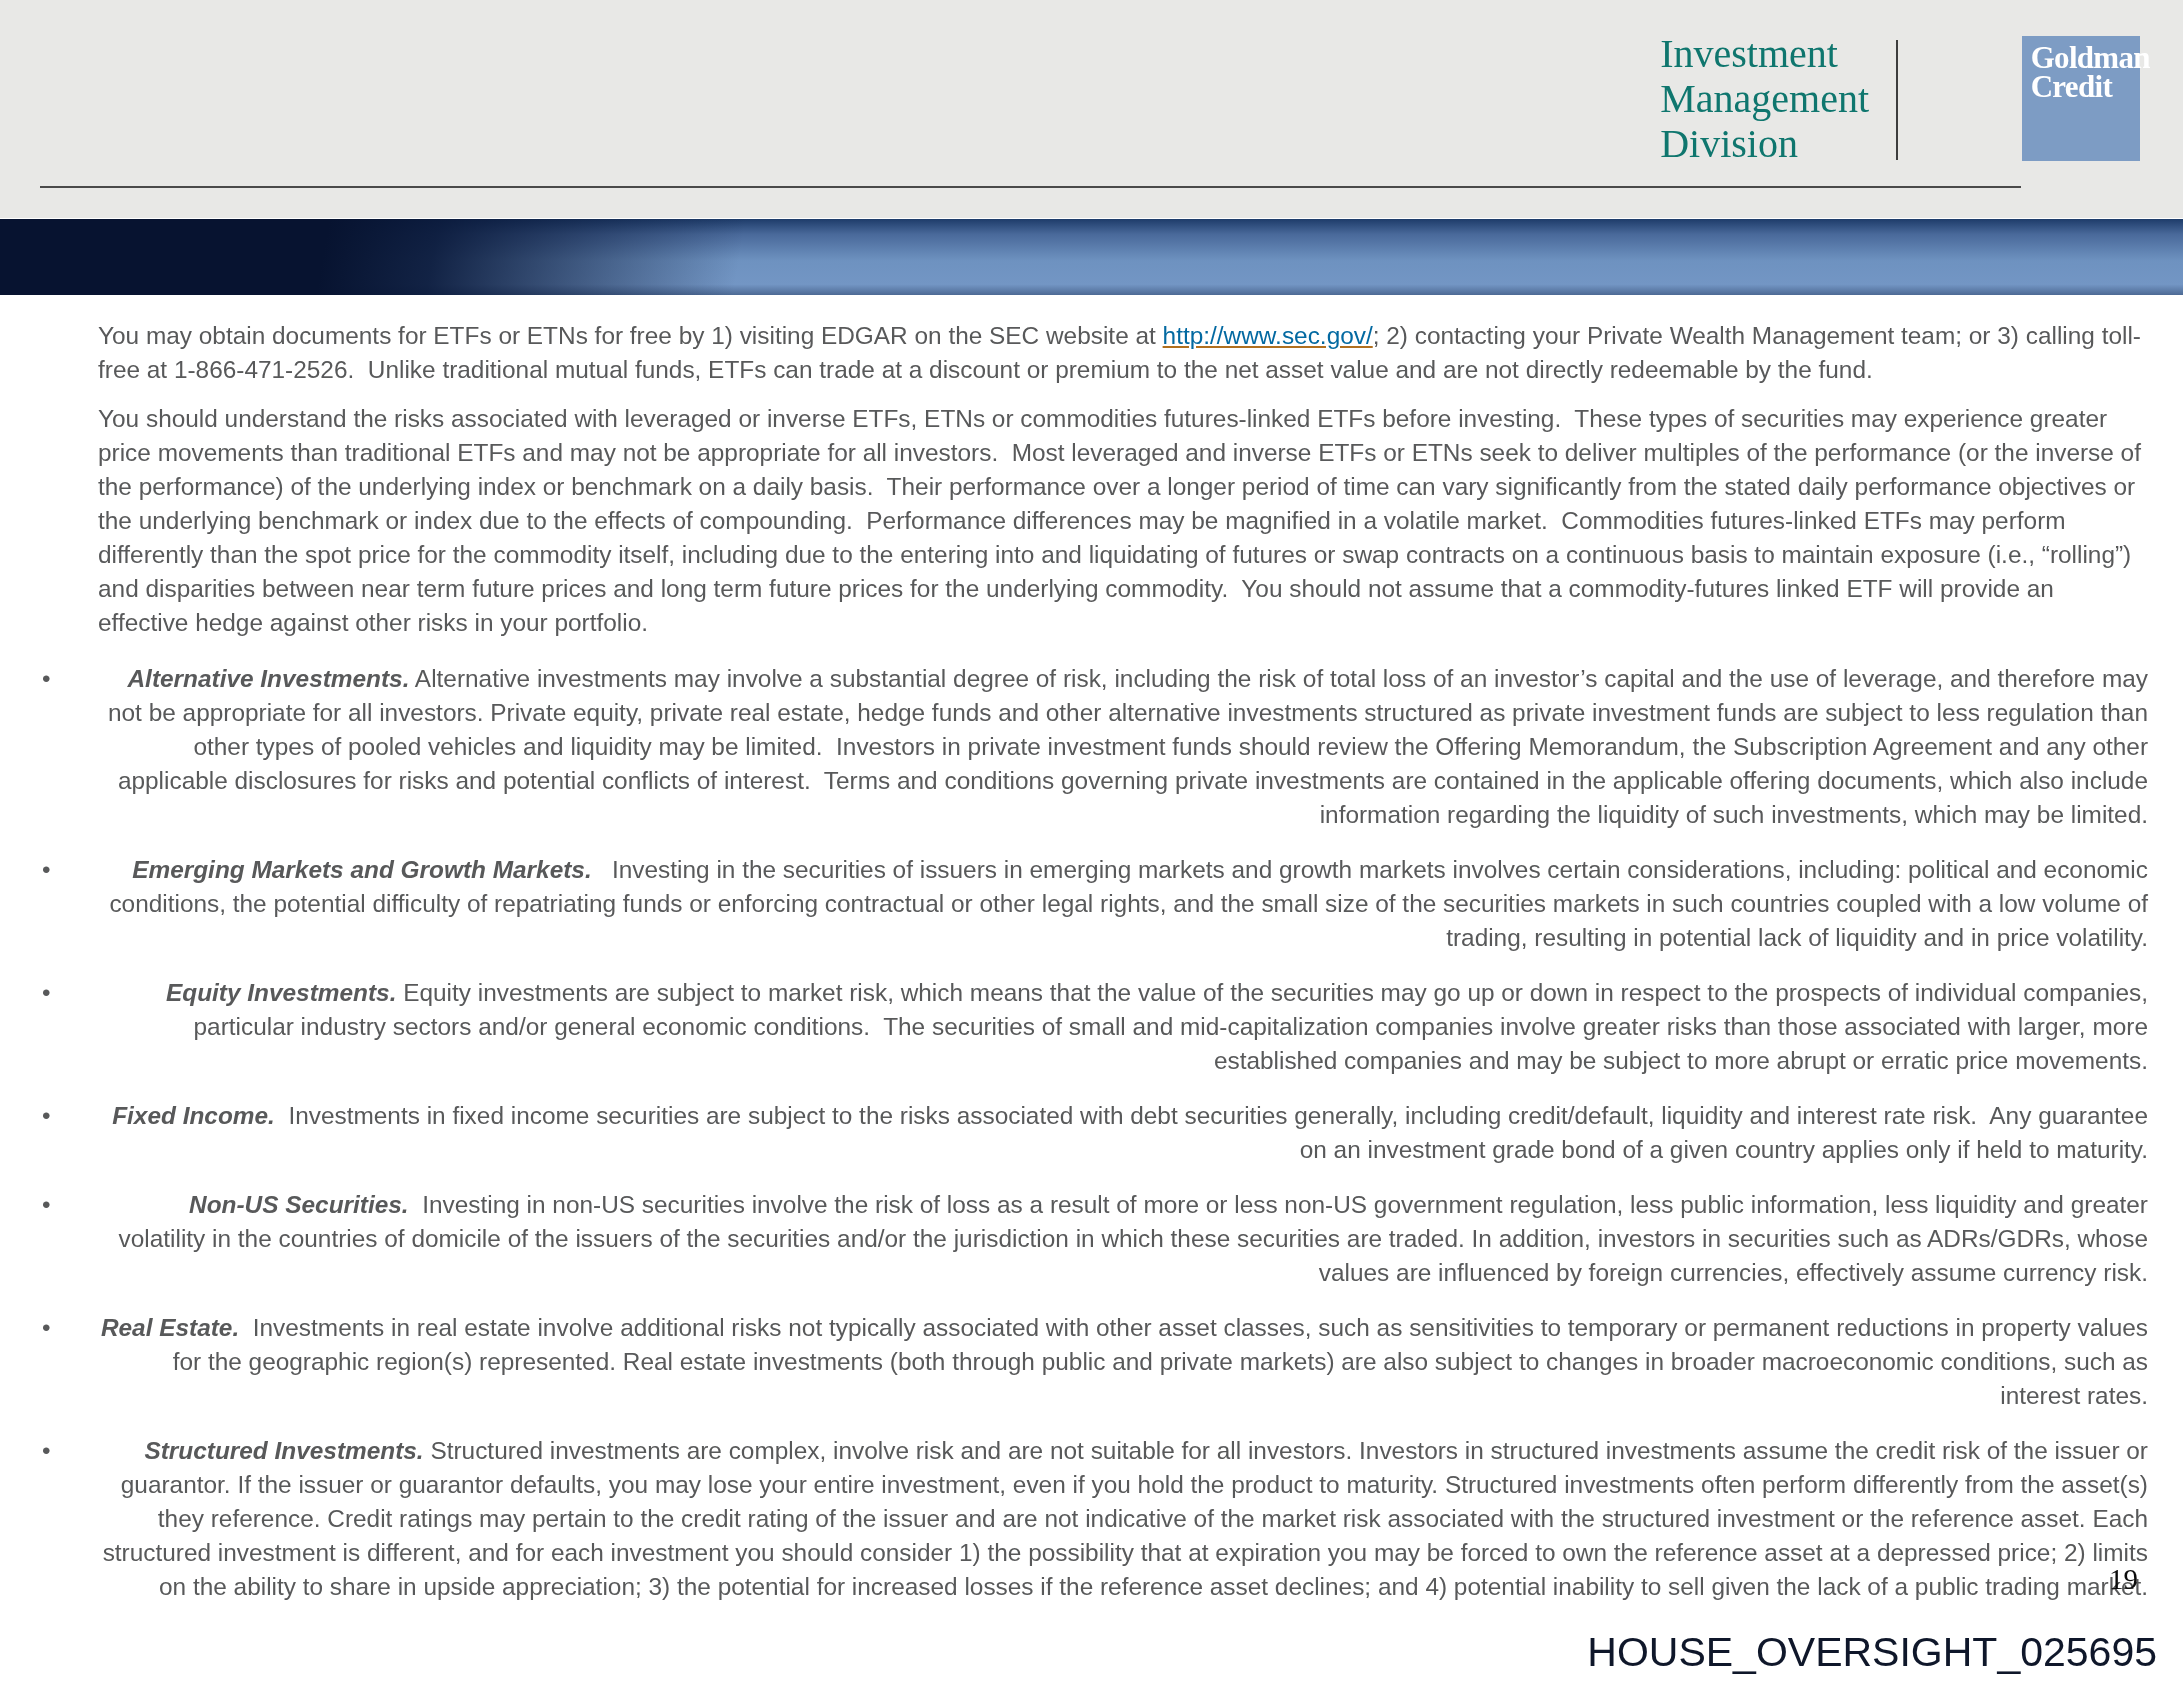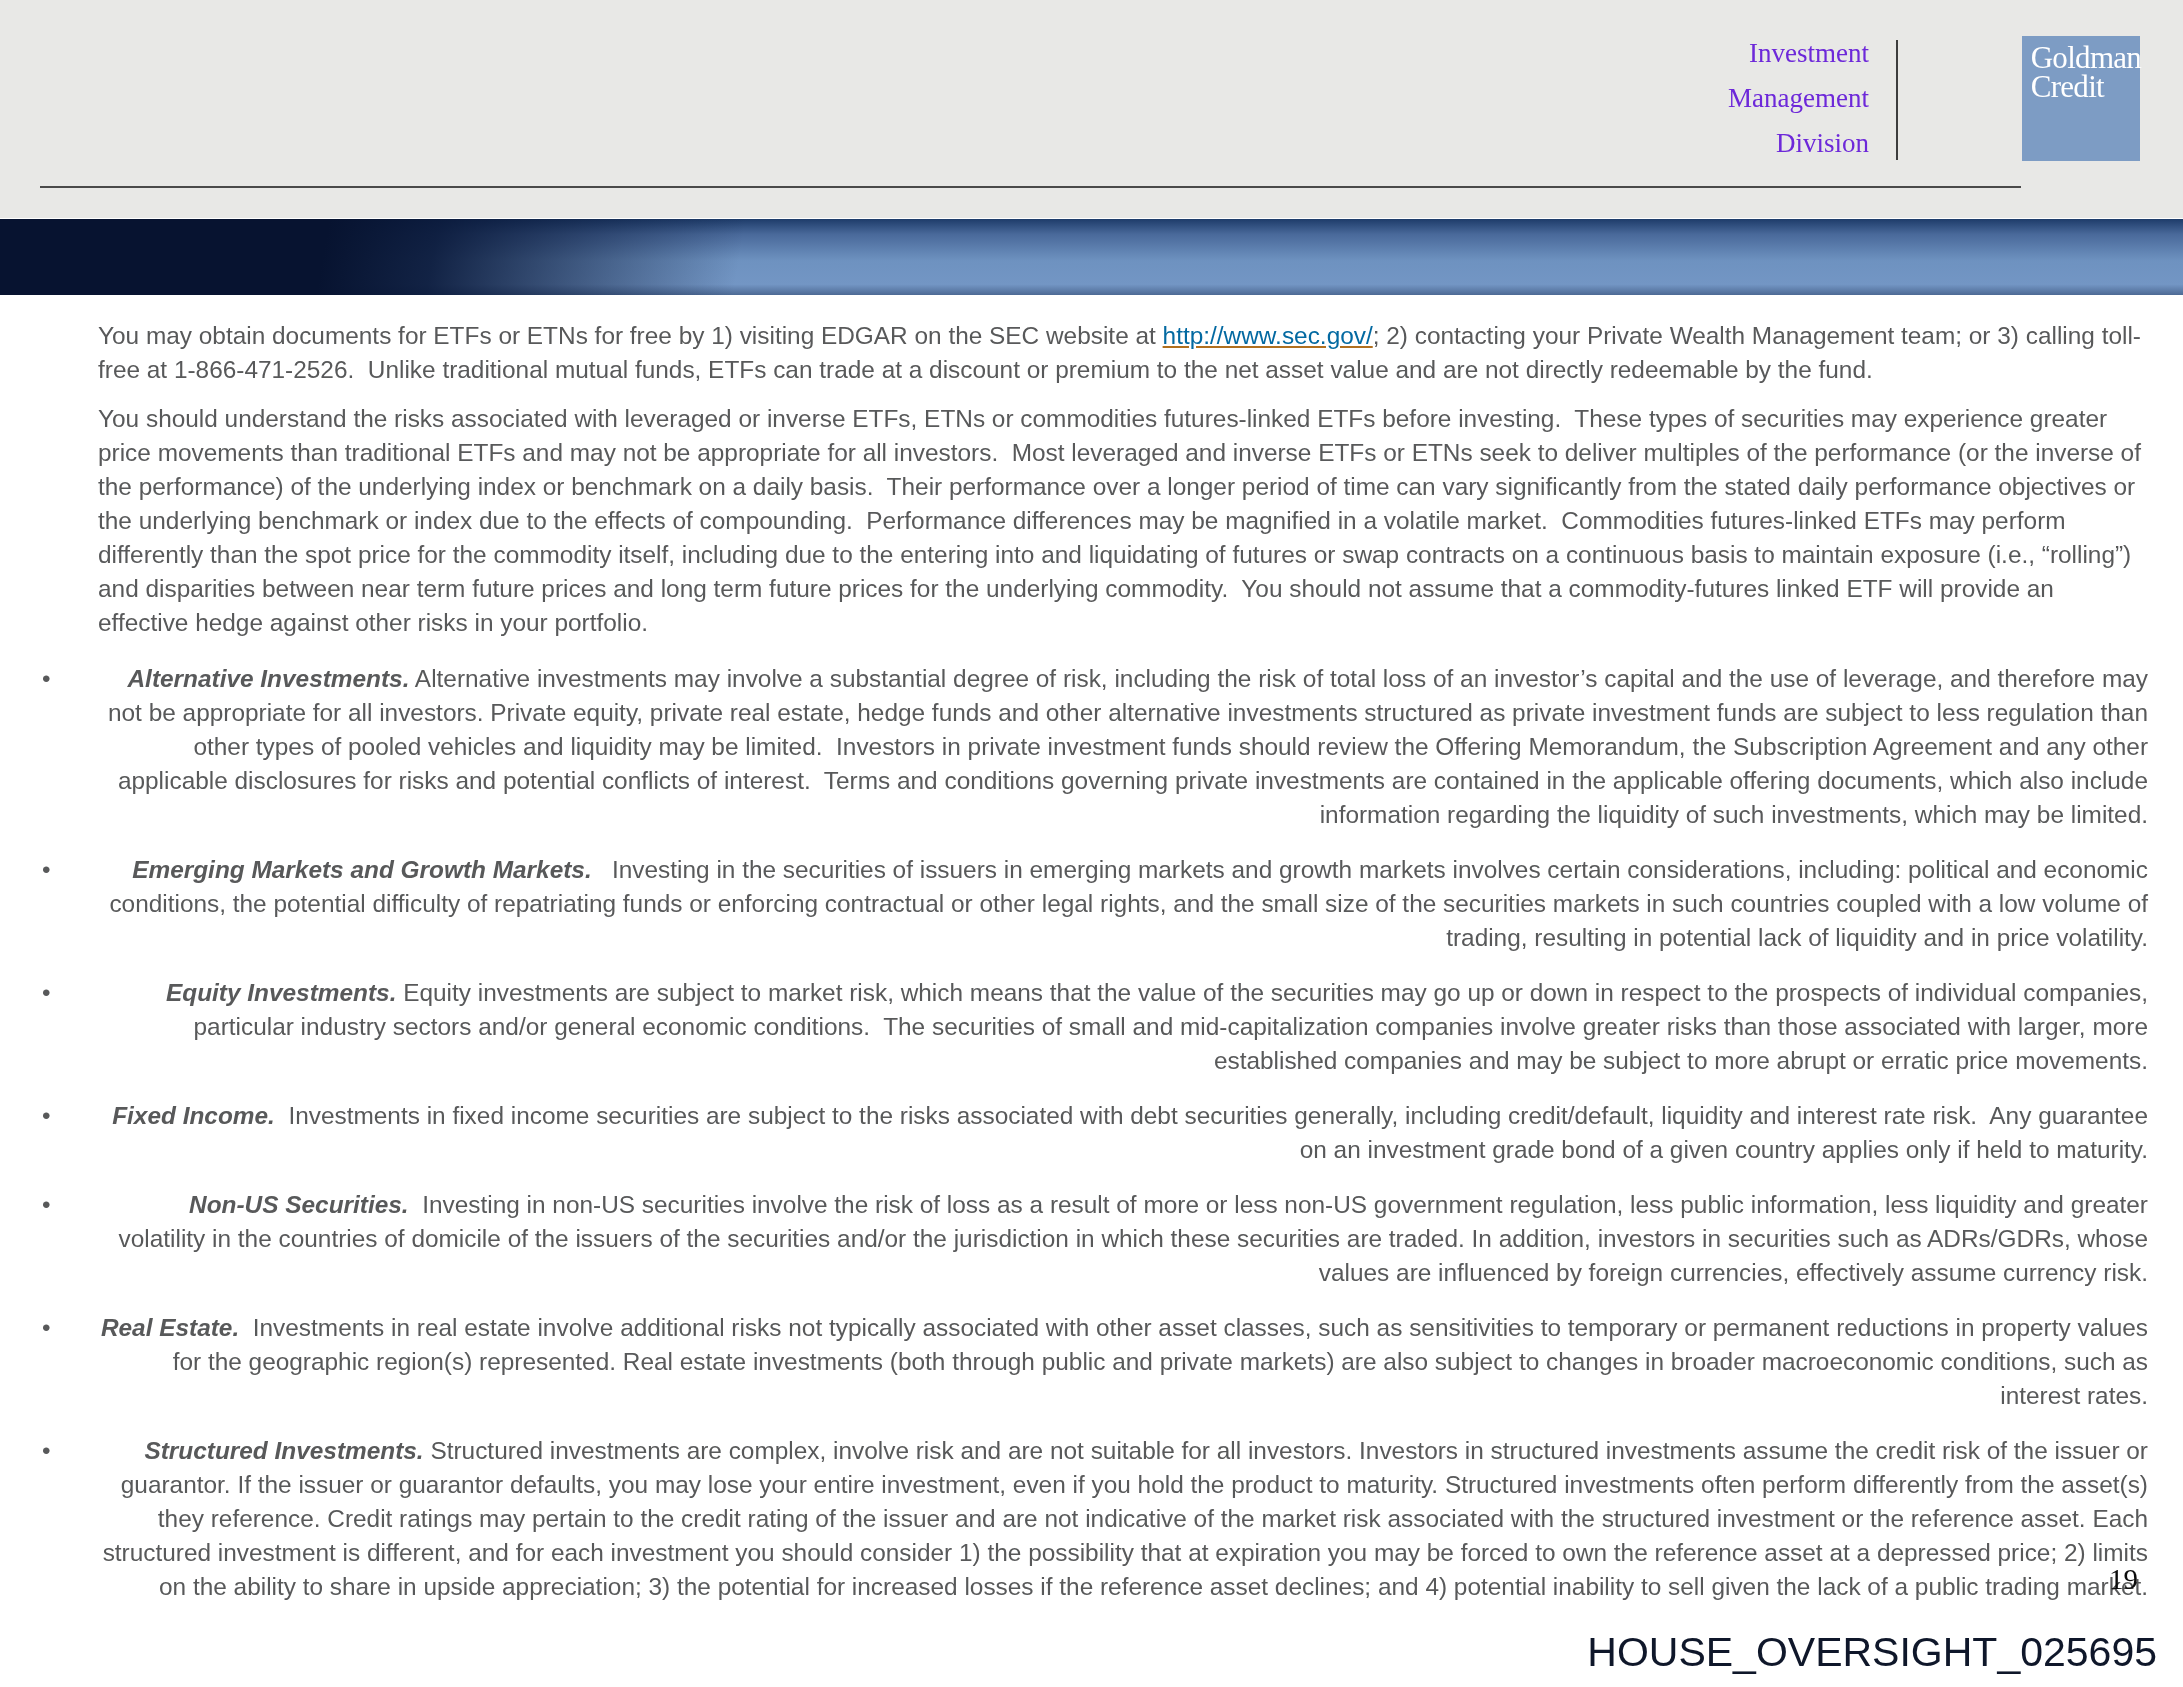--- a/index.html
+++ b/index.html
@@ -31,43 +31,42 @@
   .header-rule {
     position: absolute;
     left: 40px; top: 186px;
     width: 1981px; height: 2.2px;
     background: #4a4a4a;
   }
   .division-block {
     position: absolute;
     top: 31px;
     right: 314px;
-    text-align: right;
     font-family: "Liberation Serif", serif;
-    font-size: 27px;
+    font-size: 40px;
     line-height: 45px;
-    color: #6d28d9;
+    color: #0f766e;
   }
   .header-vline {
     position: absolute;
     top: 40px;
     left: 1896px;
     width: 2.2px;
     height: 120px;
     background: #3d3d3d;
   }
   .gs-logo {
     position: absolute;
     left: 2022px; top: 36px;
     width: 118px; height: 125px;
     background: #7d9cc4;
     box-sizing: border-box;
     padding: 7.3px 0 0 8.7px;
     font-family: "Liberation Serif", serif;
-    font-weight: 400;
+    font-weight: 700;
     font-size: 31px;
     line-height: 29px;
     letter-spacing: -0.7px;
     color: #ffffff;
   }
   
   .blue-bar {
     position: absolute;
     left: 0; top: 219px;
     width: 2183px; height: 76px;

